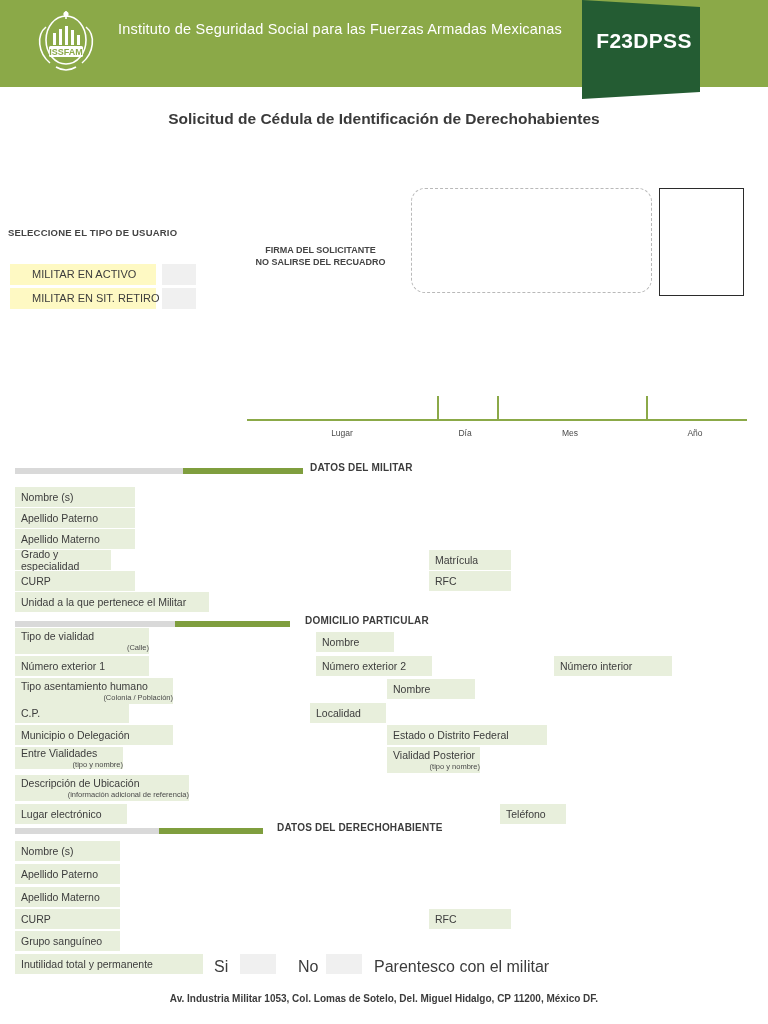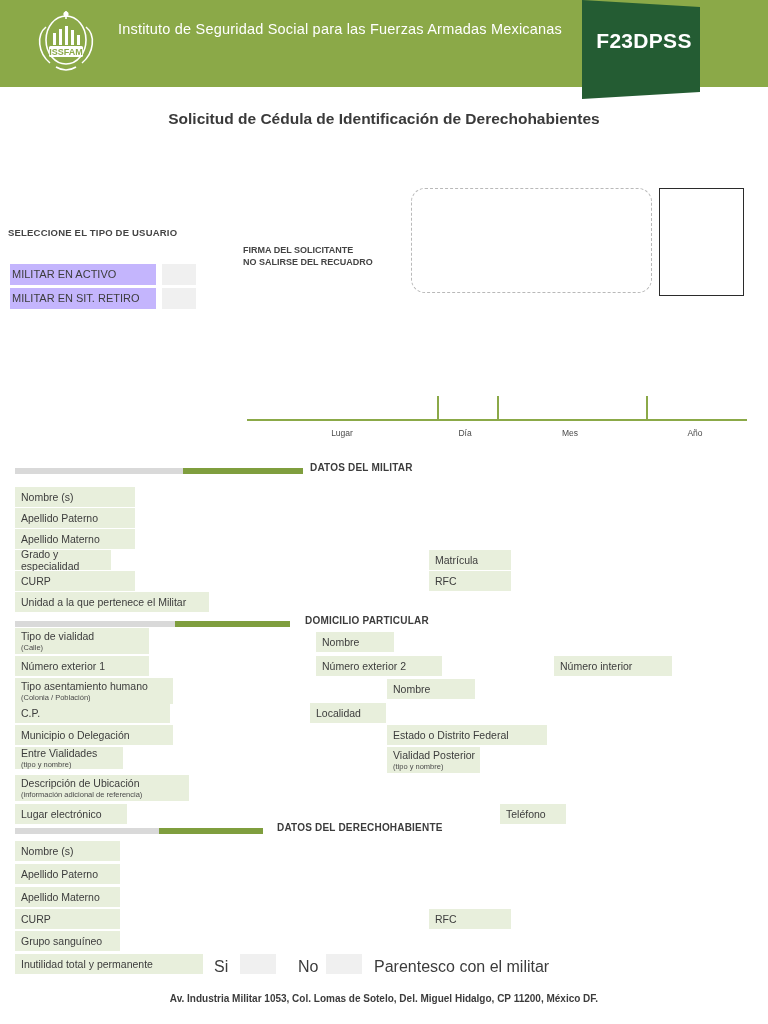--- a/index.html
+++ b/index.html
@@ -79,41 +79,41 @@
     left: 10px;
     width: 178px;
     height: 21px;
   }
   .opt-row.r1 { top: 264px; }
   .opt-row.r2 { top: 288px; }
   .opt-label {
     position: absolute;
     left: 0; top: 0;
     width: 146px; height: 21px;
-    background: #c4b5fd;
+    background: #fef9c3;
     font-size: 11px;
     color: #3c3c3c;
     line-height: 21px;
-    padding-left: 2px;
+    padding-left: 22px;
     box-sizing: border-box;
     white-space: nowrap;
   }
   .opt-check {
     position: absolute;
     left: 152px; top: 0;
     width: 34px; height: 21px;
     background: #f0f0f0;
   }
 
   
   .sig-caption {
     position: absolute;
     left: 243px; top: 244px;
     width: 155px;
-    text-align: left;
+    text-align: center;
     font-size: 9px;
     font-weight: bold;
     color: #444444;
     line-height: 12px;
   }
   .sig-box {
     position: absolute;
     left: 411px; top: 188px;
     width: 241px; height: 105px;
     border: 1px dashed #b9b9b9;
@@ -190,20 +190,21 @@
     font-size: 10.5px;
     display: flex;
     flex-direction: column;
     justify-content: center;
   }
   .fld .sub {
     font-size: 7.5px;
     color: #4a4a4a;
     line-height: 9px;
     margin-top: 1px;
+    text-align: right;
   }
   .fld .main { line-height: 12px; }
 
   .plainbox {
     position: absolute;
     background: #f0f0f0;
   }
   .plaintext {
     position: absolute;
     font-size: 16px;
@@ -324,34 +325,34 @@
 <div class="fld" style="left:15px;top:628px;width:134px;height:26px">
   <span class="main">Tipo de vialidad</span>
   <span class="sub">(Calle)</span>
 </div>
 <div class="fld" style="left:316px;top:632px;width:78px;height:20px">
   <span class="main">Nombre</span>
 </div>
 <div class="fld" style="left:15px;top:656px;width:134px;height:20px">
   <span class="main">Número exterior 1</span>
 </div>
-<div class="fld" style="left:316px;top:656px;width:126px;height:20px">
+<div class="fld" style="left:316px;top:656px;width:116px;height:20px">
   <span class="main">Número exterior 2</span>
 </div>
 <div class="fld" style="left:554px;top:656px;width:118px;height:20px">
   <span class="main">Número interior</span>
 </div>
 <div class="fld" style="left:15px;top:678px;width:158px;height:26px">
   <span class="main">Tipo asentamiento humano</span>
   <span class="sub">(Colonia / Población)</span>
 </div>
 <div class="fld" style="left:387px;top:679px;width:88px;height:20px">
   <span class="main">Nombre</span>
 </div>
-<div class="fld" style="left:15px;top:703px;width:155px;height:20px">
+<div class="fld" style="left:15px;top:703px;width:114px;height:20px">
   <span class="main">C.P.</span>
 </div>
 <div class="fld" style="left:310px;top:703px;width:76px;height:20px">
   <span class="main">Localidad</span>
 </div>
 <div class="fld" style="left:15px;top:725px;width:158px;height:20px">
   <span class="main">Municipio o Delegación</span>
 </div>
 <div class="fld" style="left:387px;top:725px;width:160px;height:20px">
   <span class="main">Estado o Distrito Federal</span>

